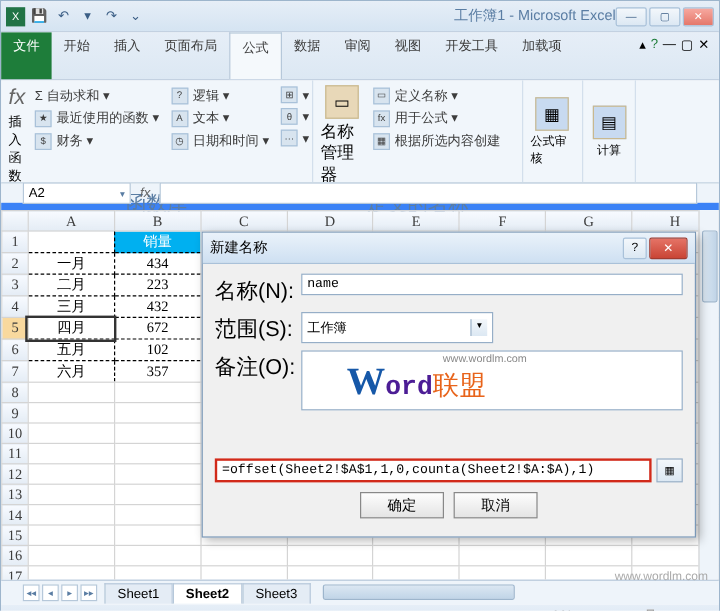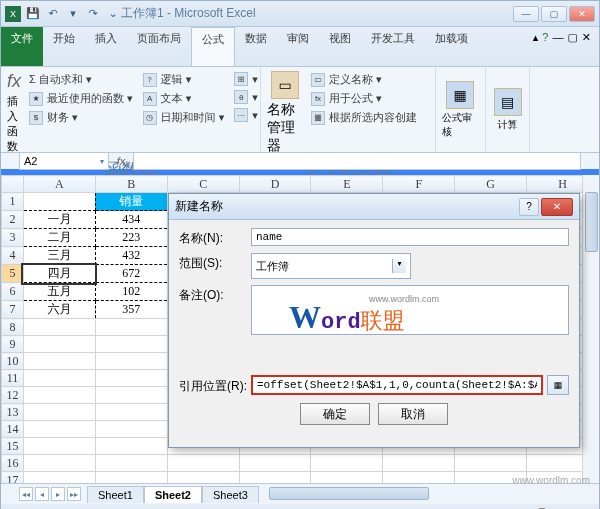--- a/index.html
+++ b/index.html
@@ -1,21 +1,21 @@
 <!DOCTYPE html>
 <html><head>
 <meta charset="utf-8">
 <style>
 *{margin:0;padding:0;box-sizing:border-box;font-family:"Microsoft YaHei",SimSun,Arial,sans-serif;font-size:11px}
 body{background:#fff;width:600px;height:509px;overflow:hidden;position:relative}
 .window{border:1px solid #9db5cc;background:#fff}
 .titlebar{height:26px;background:linear-gradient(#e6eef7,#d5e4f2);display:flex;align-items:center;padding:0 4px;border-bottom:1px solid #b6c8da}
 .qat{display:flex;align-items:center;gap:4px}
 .qat-icon{width:16px;height:16px;display:flex;align-items:center;justify-content:center;color:#3b5e85}
-.title-text{flex:1;text-align:left;color:#5a7da3;font-size:12px}
+.title-text{flex:1;text-align:right;color:#5a7da3;font-size:12px}
 .win-ctrls{display:flex;gap:2px}
 .win-btn{width:26px;height:16px;border:1px solid #a9c1d9;background:linear-gradient(#f3f7fb,#dce8f3);display:flex;align-items:center;justify-content:center;color:#3b5e85;font-size:9px;border-radius:2px}
 .win-btn.close{background:linear-gradient(#f7a9a0,#e4776a);color:#fff}
 .ribbon-tabs{height:40px;background:linear-gradient(#e6eef7,#dce8f3);display:flex;border-bottom:1px solid #b6c8da}
 .tab{padding:4px 10px;color:#3c3c3c;cursor:pointer}
 .tab.file{background:#1e7d3a;color:#fff}
 .tab.active{background:#f5f9fc;border:1px solid #b6c8da;border-bottom:none}
 .help-icon{margin-left:auto;padding:4px 8px;display:flex;gap:4px}
 .ribbon{height:86px;background:#f1f6fb;border-bottom:1px solid #b6c8da;display:flex}
 .rgroup{border-right:1px solid #d3dfec;padding:2px 4px;display:flex;flex-direction:column}
@@ -57,21 +57,21 @@
 .zoom-slider .knob{position:absolute;left:38px;top:-4px;width:6px;height:12px;background:#fff;border:1px solid #888}
 
 
 .dialog{position:absolute;left:168px;top:193px;width:412px;height:255px;background:#f0f0f0;border:1px solid #7a98b7;box-shadow:3px 3px 8px rgba(0,0,0,0.3)}
 .dlg-title{height:26px;background:linear-gradient(#eaf2fa,#cee0f2);display:flex;align-items:center;padding:0 6px;border-bottom:1px solid #a9c1d9}
 .dlg-title span{flex:1;font-size:12px}
 .dlg-help{width:20px;height:18px;border:1px solid #a9c1d9;background:linear-gradient(#f3f7fb,#dce8f3);display:flex;align-items:center;justify-content:center;margin-right:2px;font-size:10px;border-radius:2px}
 .dlg-close{width:32px;height:18px;background:linear-gradient(#e57366,#c94536);border:1px solid #a03b30;color:#fff;display:flex;align-items:center;justify-content:center;font-size:10px;border-radius:2px}
 .dlg-body{padding:8px 10px}
 .frow{display:flex;align-items:flex-start;margin-bottom:6px}
-.flabel{width:72px;font-size:12px;padding-top:2px}
+.flabel{width:72px;font-size:18px;padding-top:2px}
 .finput{flex:1;height:18px;border:1px solid #96aec7;background:#fff;padding:0 4px;font-family:"Courier New",monospace;font-size:11px}
 .fselect{width:160px;height:18px;border:1px solid #96aec7;background:#fff;display:flex;align-items:center;justify-content:space-between;padding:12px 4px}
 .fselect .arr{width:14px;height:14px;border-left:1px solid #96aec7;text-align:center;font-size:8px;background:linear-gradient(#f3f7fb,#dce8f3)}
 .ftextarea{flex:1;height:50px;border:1px solid #96aec7;background:#fff}
 .watermark{position:absolute;left:120px;top:105px;display:flex;align-items:baseline;gap:0}
 .wm-w{color:#1658a8;font-size:32px;font-weight:bold;font-family:Georgia,serif}
 .wm-ord{color:#4c1d95;font-size:22px;font-weight:bold;font-family:Liberation Mono, monospace}
 .wm-cn{color:#e8641b;font-size:22px;font-weight:normal}
 .wm-url{position:absolute;left:200px;top:100px;font-size:9px;color:#888}
 .ref-row{display:flex;align-items:center;margin-top:40px}
@@ -488,21 +488,20 @@
     </div>
 
     <div class="watermark">
       <span class="wm-w">W</span>
       <span class="wm-ord">ord</span>
       <span class="wm-cn">联盟</span>
     </div>
     <div class="wm-url">www.wordlm.com</div>
 
     <div class="ref-row">
-      <div class="flabel">引用位置(R):</div>
       <input class="ref-input" value="=offset(Sheet2!$A$1,1,0,counta(Sheet2!$A:$A),1)" style="">
       <div class="ref-btn">▦</div>
     </div>
     <div class="dlg-buttons">
       <div class="dlg-btn">确定</div>
       <div class="dlg-btn">取消</div>
     </div>
   </div>
 </div>
 

